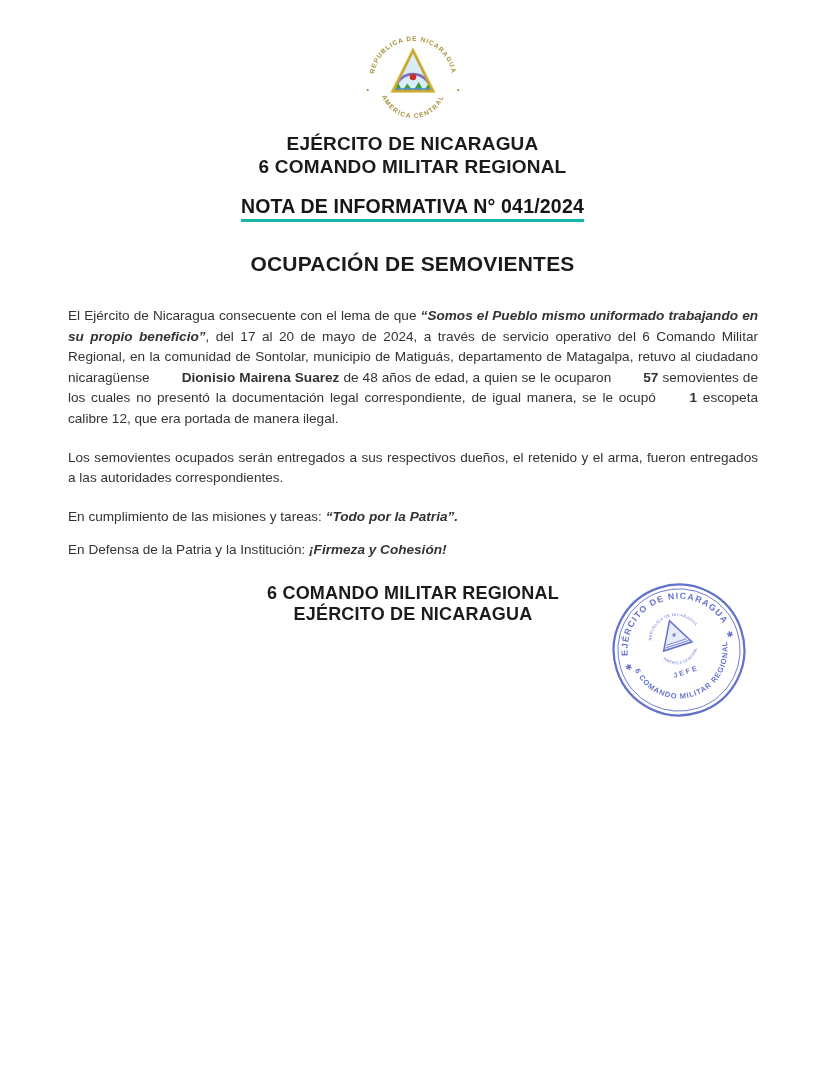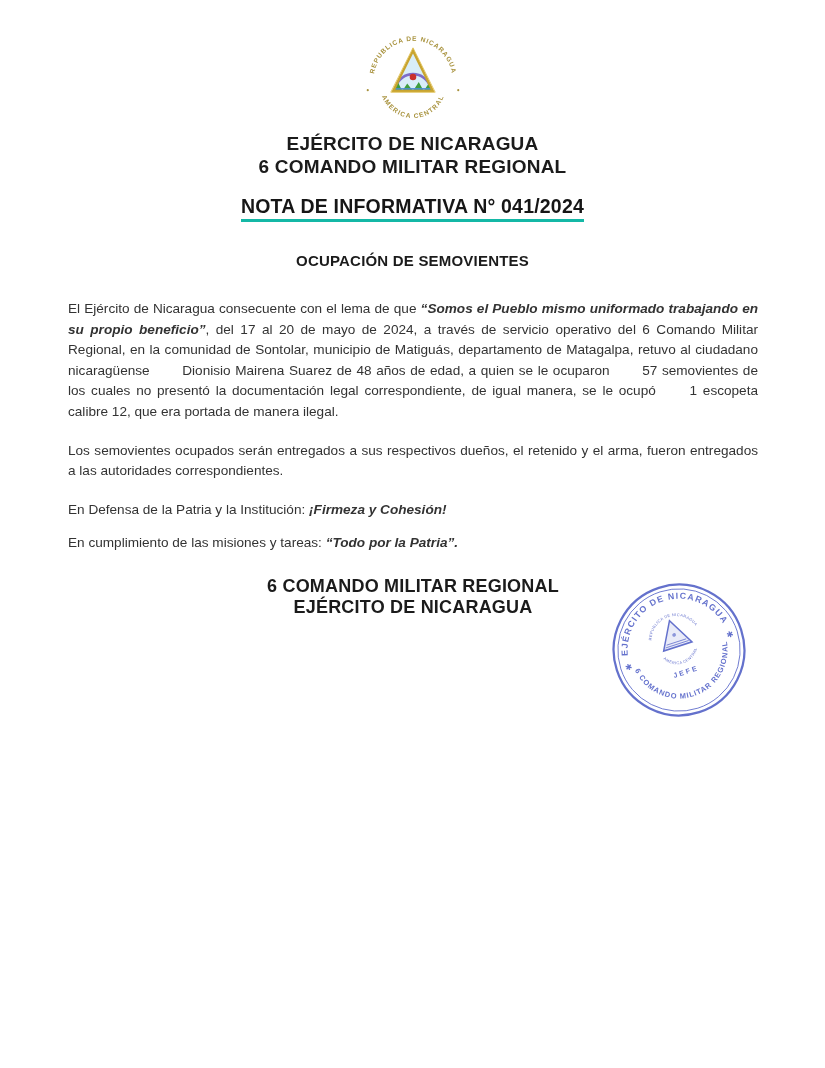--- a/index.html
+++ b/index.html
@@ -20,30 +20,30 @@
   }
   .note-title-row { text-align:center; margin-top:17px; }
   .note-title {
     display:inline-block; font-weight:bold; color:#161616;
     font-size:19.5px; line-height:22px;
     border-bottom:3px solid #14b8a6; padding-bottom:2px;
     letter-spacing:0.2px;
   }
   .subject {
     text-align:center; font-weight:bold; color:#1b1b1b;
-    font-size:15px; margin-top:30px; letter-spacing:0.2px;
+    font-size:21px; margin-top:30px; letter-spacing:0.2px;
   }
   .content { width:690px; margin:30px 0 0 68px; }
   .content p {
     font-size:13.6px; line-height:20.6px; text-align:justify;
     color:#333333; margin-bottom:18px;
   }
   .content p.single { text-align:left; margin-bottom:13px; }
   .bi { font-weight:bold; font-style:italic; }
-  b { font-weight:normal;padding-left:28px; }
+  b { font-weight:bold;padding-left:28px; }
   .signature {
     margin-top:22px; text-align:center; font-weight:bold; color:#1b1b1b;
     font-size:18px; line-height:21.5px; letter-spacing:0.2px;
   }
   .seal {
     position:absolute; left:609px; top:580px;
     width:140px; height:140px; opacity:0.88;
     pointer-events:none;
   }
   .seal svg { width:140px; height:140px; display:block; }
@@ -92,23 +92,23 @@
     <span class="note-title">NOTA DE INFORMATIVA N° 041/2024</span>
   </div>
 
   <div class="subject">OCUPACIÓN DE SEMOVIENTES</div>
 
   <div class="content">
     <p><span>El Ejército de Nicaragua consecuente con el lema de que </span><span class="bi">“Somos el Pueblo mismo uniformado trabajando en su propio beneficio”</span><span>, del 17 al 20 de mayo de 2024, a través de servicio operativo del 6 Comando Militar Regional, en la comunidad de Sontolar, municipio de Matiguás, departamento de Matagalpa, retuvo al ciudadano nicaragüense </span><b>Dionisio Mairena Suarez</b><span> de 48 años de edad, a quien se le ocuparon </span><b>57</b><span> semovientes de los cuales no presentó la documentación legal correspondiente, de igual manera, se le ocupó </span><b>1</b><span> escopeta calibre 12, que era portada de manera ilegal.</span></p>
 
     <p>Los semovientes ocupados serán entregados a sus respectivos dueños, el retenido y el arma, fueron entregados a las autoridades correspondientes.</p>
 
+    <p class="single"><span>En cumplimiento de las misiones y tareas: </span><span class="bi">“Todo por la Patria”.</span></p>
+
     <p class="single"><span>En Defensa de la Patria y la Institución: </span><span class="bi">¡Firmeza y Cohesión!</span></p>
-
-    <p class="single"><span>En cumplimiento de las misiones y tareas: </span><span class="bi">“Todo por la Patria”.</span></p>
 
 
     <div class="signature">
       <div>6 COMANDO MILITAR REGIONAL</div>
       <div>EJÉRCITO DE NICARAGUA</div>
     </div>
   </div>
 
   <div class="seal">
     <svg viewBox="0 0 150 150">

